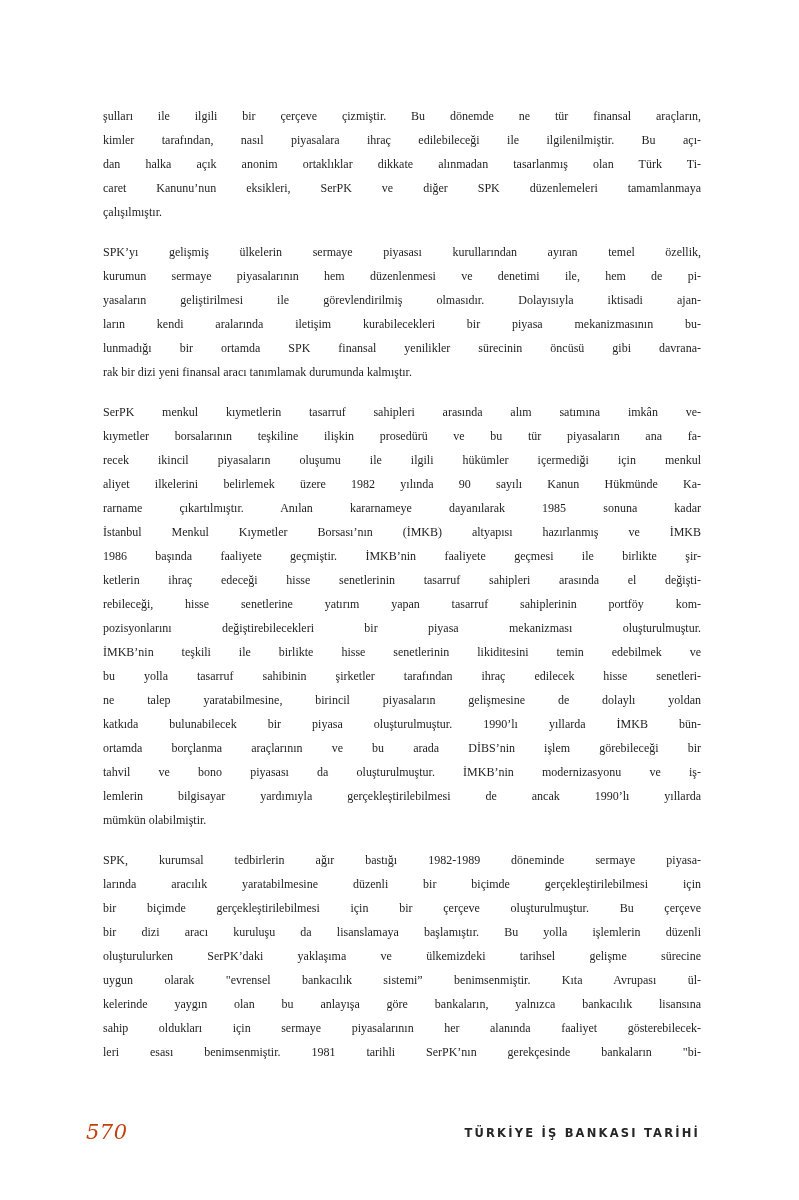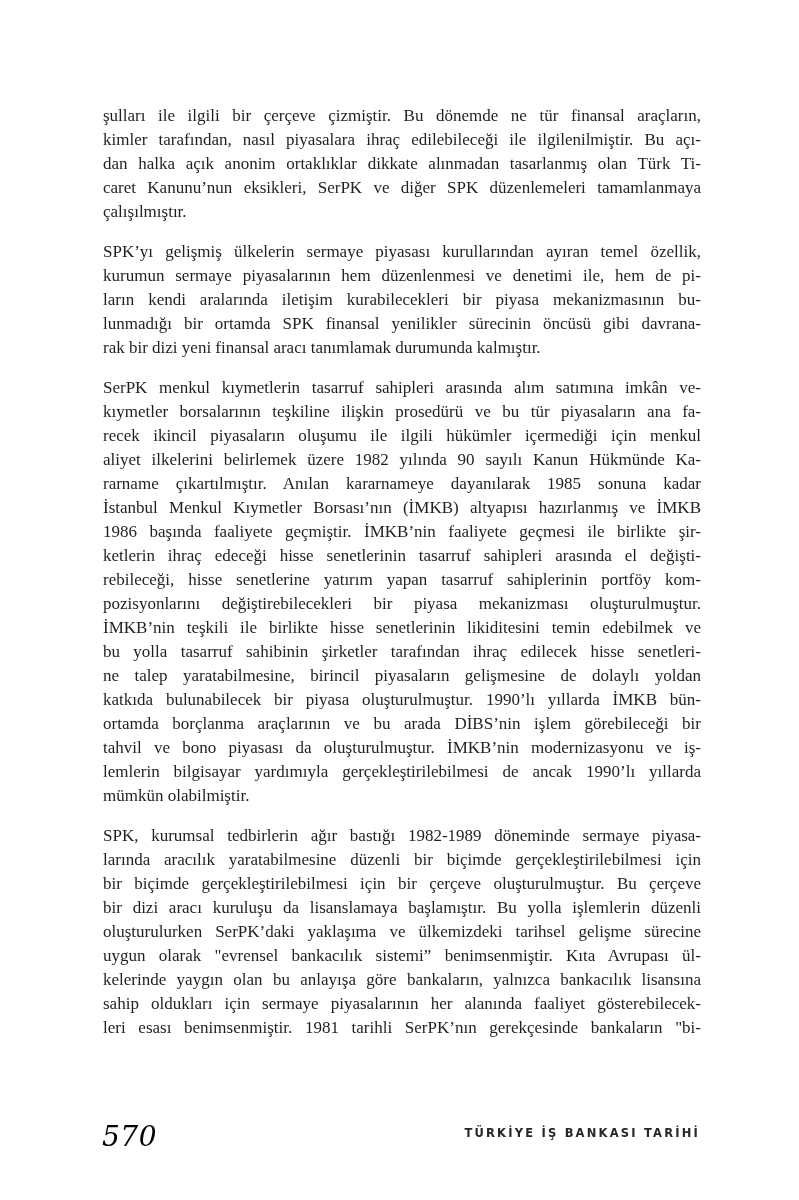--- a/index.html
+++ b/index.html
@@ -15,21 +15,21 @@
     margin: 0 auto;
     overflow: hidden;
     font-family: "Liberation Serif", serif;
     color: #1f1f1f;
   }
   .textblock {
     position: absolute;
     left: 103px;
     top: 104px;
     width: 598px;
-    font-size: 17px;
+    font-size: 12px;
   }
   .para {
     margin: 0 0 16px 0;
     padding: 0;
   }
   .line {
     height: 24px;
     line-height: 24px;
     overflow: hidden;
     text-align: justify;
@@ -40,26 +40,26 @@
   }
   .footer {
     position: absolute;
     left: 0;
     top: 1118px;
     width: 799px;
     height: 40px;
   }
   .pagenum {
     position: absolute;
-    left: 102px;
+    left: 86px;
     top: 2px;
     font-family: "DejaVu Serif", "Liberation Serif", serif;
     font-style: italic;
-    font-size: 28px;
-    color: #000000;
+    font-size: 21px;
+    color: #c2410c;
     letter-spacing: 0.5px;
   }
   .running-title {
     position: absolute;
     right: 99px;
     top: 8px;
     font-family: "DejaVu Sans", "Liberation Sans", sans-serif;
     font-weight: bold;
     font-size: 11.5px;
     letter-spacing: 2.2px;
@@ -76,20 +76,21 @@
       <div class="para">
         <div class="line">şulları ile ilgili bir çerçeve çizmiştir. Bu dönemde ne tür finansal araçların,</div>
         <div class="line">kimler tarafından, nasıl piyasalara ihraç edilebileceği ile ilgilenilmiştir. Bu açı-</div>
         <div class="line">dan halka açık anonim ortaklıklar dikkate alınmadan tasarlanmış olan Türk Ti-</div>
         <div class="line">caret Kanunu’nun eksikleri, SerPK ve diğer SPK düzenlemeleri tamamlanmaya</div>
         <div class="line last">çalışılmıştır.</div>
       </div>
       <div class="para">
         <div class="line">SPK’yı gelişmiş ülkelerin sermaye piyasası kurullarından ayıran temel özellik,</div>
         <div class="line">kurumun sermaye piyasalarının hem düzenlenmesi ve denetimi ile, hem de pi-</div>
+        <div class="line">yasaların geliştirilmesi ile görevlendirilmiş olmasıdır. Dolayısıyla iktisadi ajan-</div>
         <div class="line">ların kendi aralarında iletişim kurabilecekleri bir piyasa mekanizmasının bu-</div>
         <div class="line">lunmadığı bir ortamda SPK finansal yenilikler sürecinin öncüsü gibi davrana-</div>
         <div class="line last">rak bir dizi yeni finansal aracı tanımlamak durumunda kalmıştır.</div>
       </div>
       <div class="para">
         <div class="line">SerPK menkul kıymetlerin tasarruf sahipleri arasında alım satımına imkân ve-</div>
         <div class="line">kıymetler borsalarının teşkiline ilişkin prosedürü ve bu tür piyasaların ana fa-</div>
         <div class="line">recek ikincil piyasaların oluşumu ile ilgili hükümler içermediği için menkul</div>
         <div class="line">aliyet ilkelerini belirlemek üzere 1982 yılında 90 sayılı Kanun Hükmünde Ka-</div>
         <div class="line">rarname çıkartılmıştır. Anılan kararnameye dayanılarak 1985 sonuna kadar</div>

